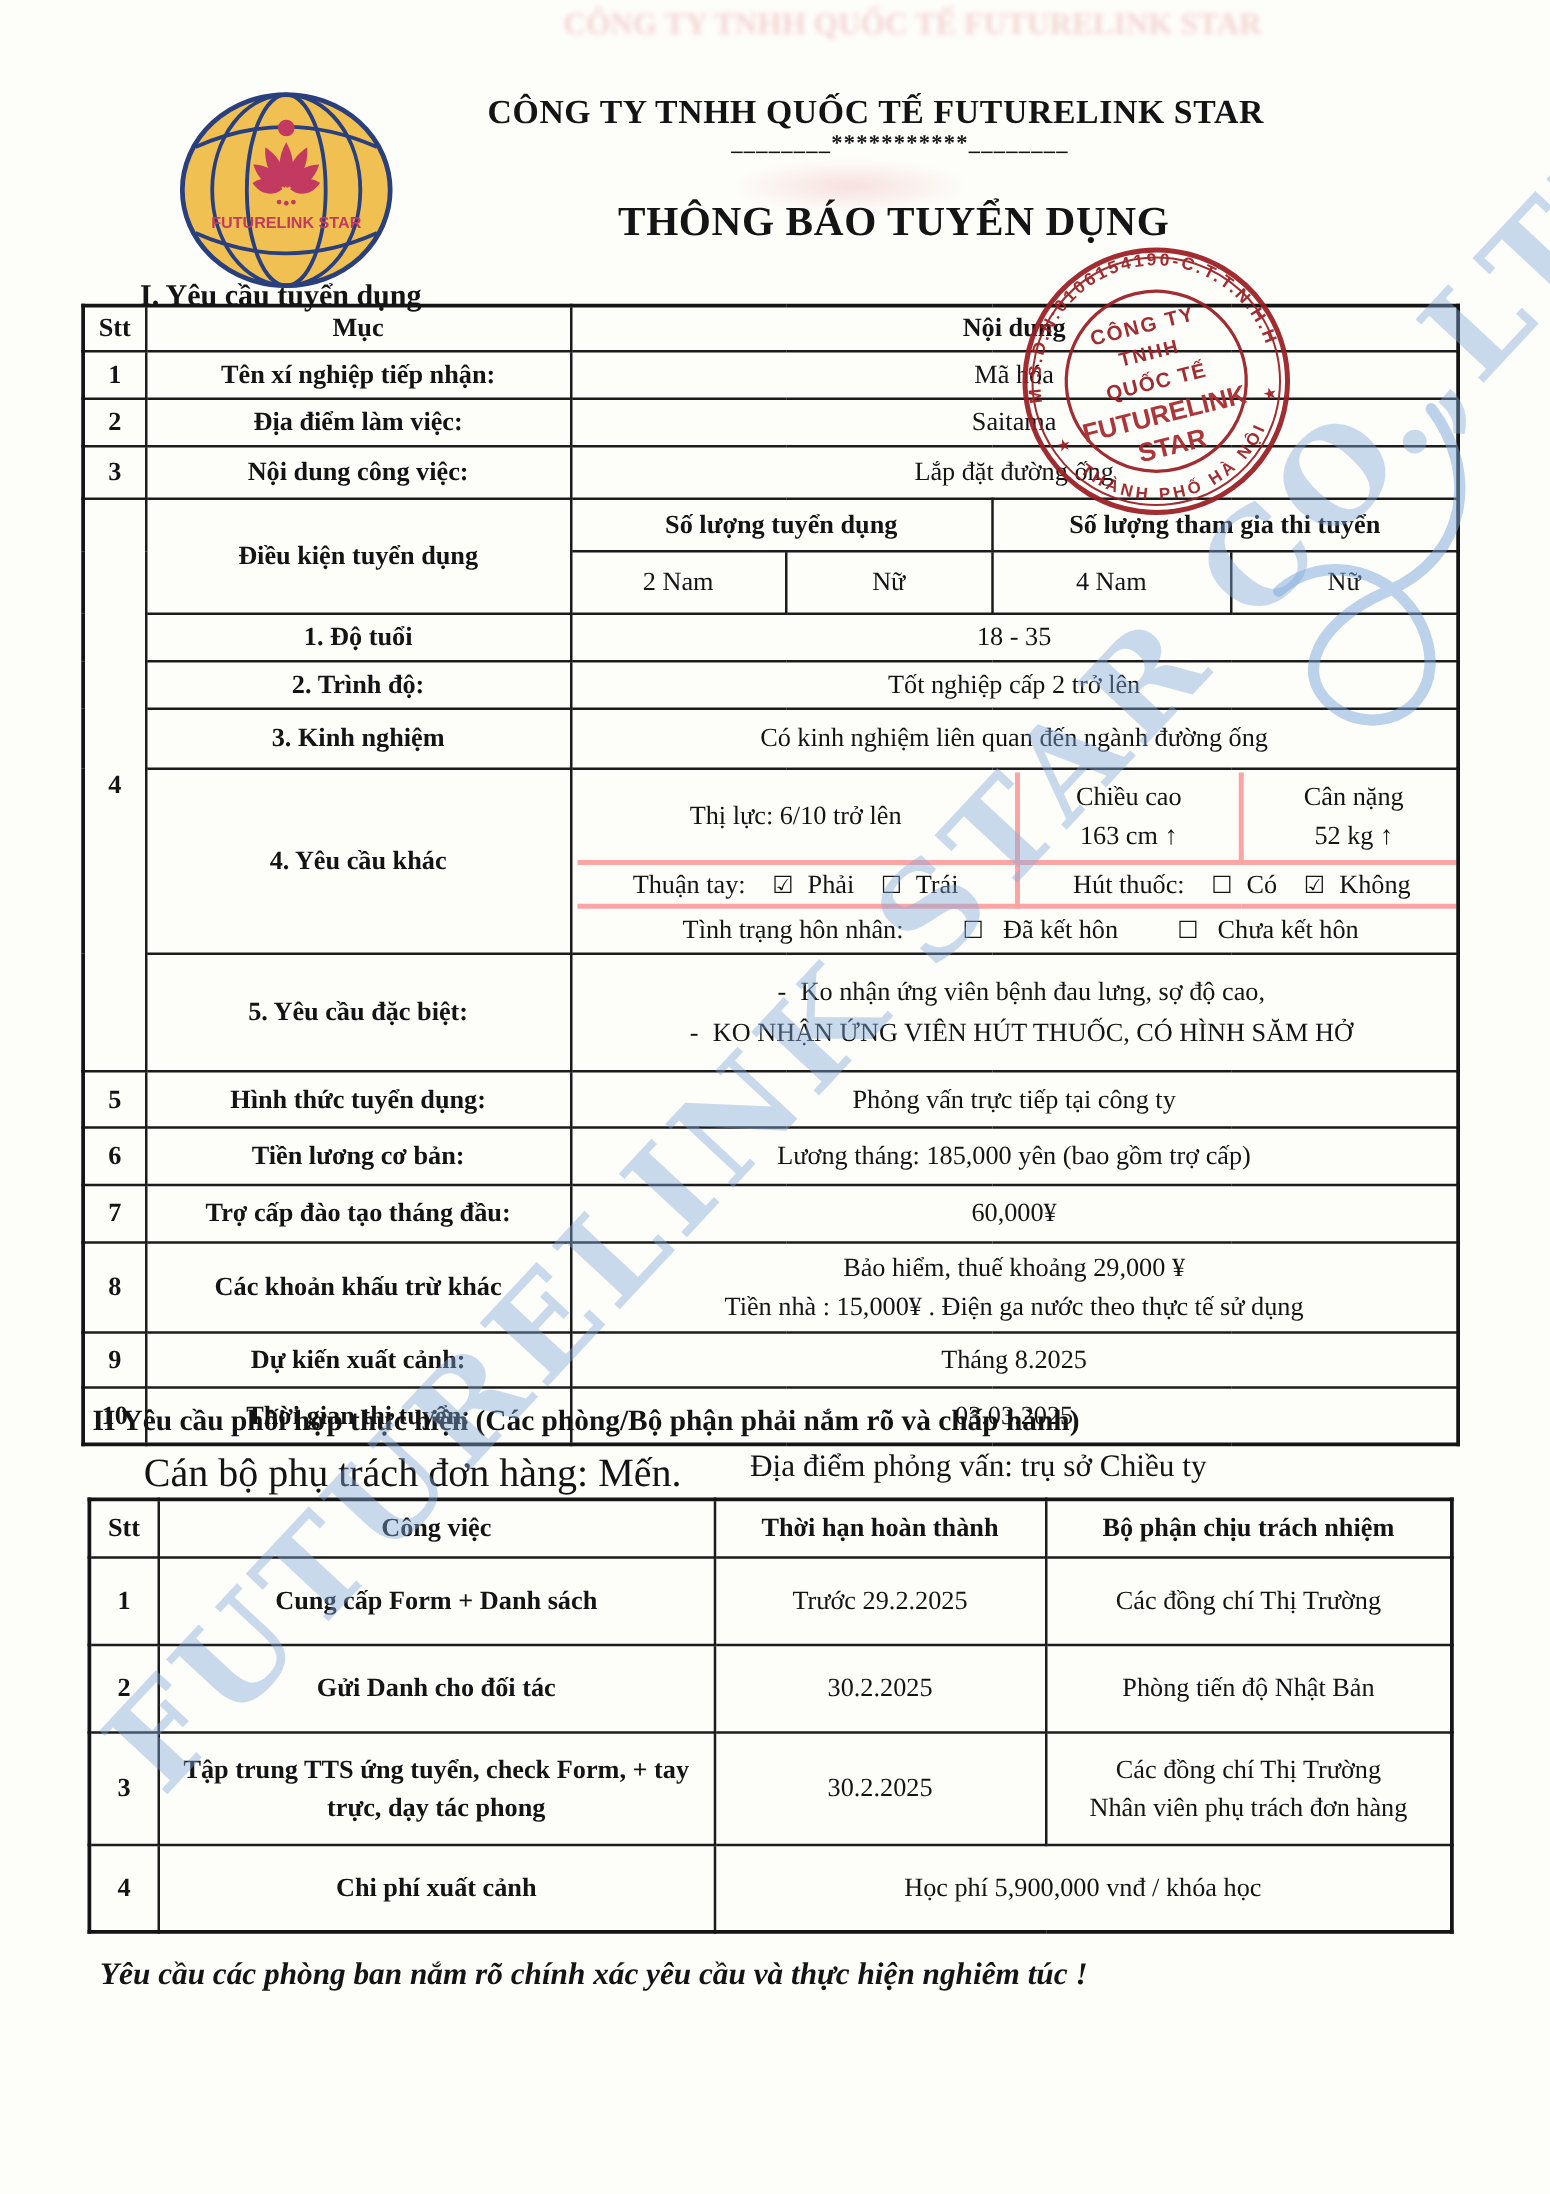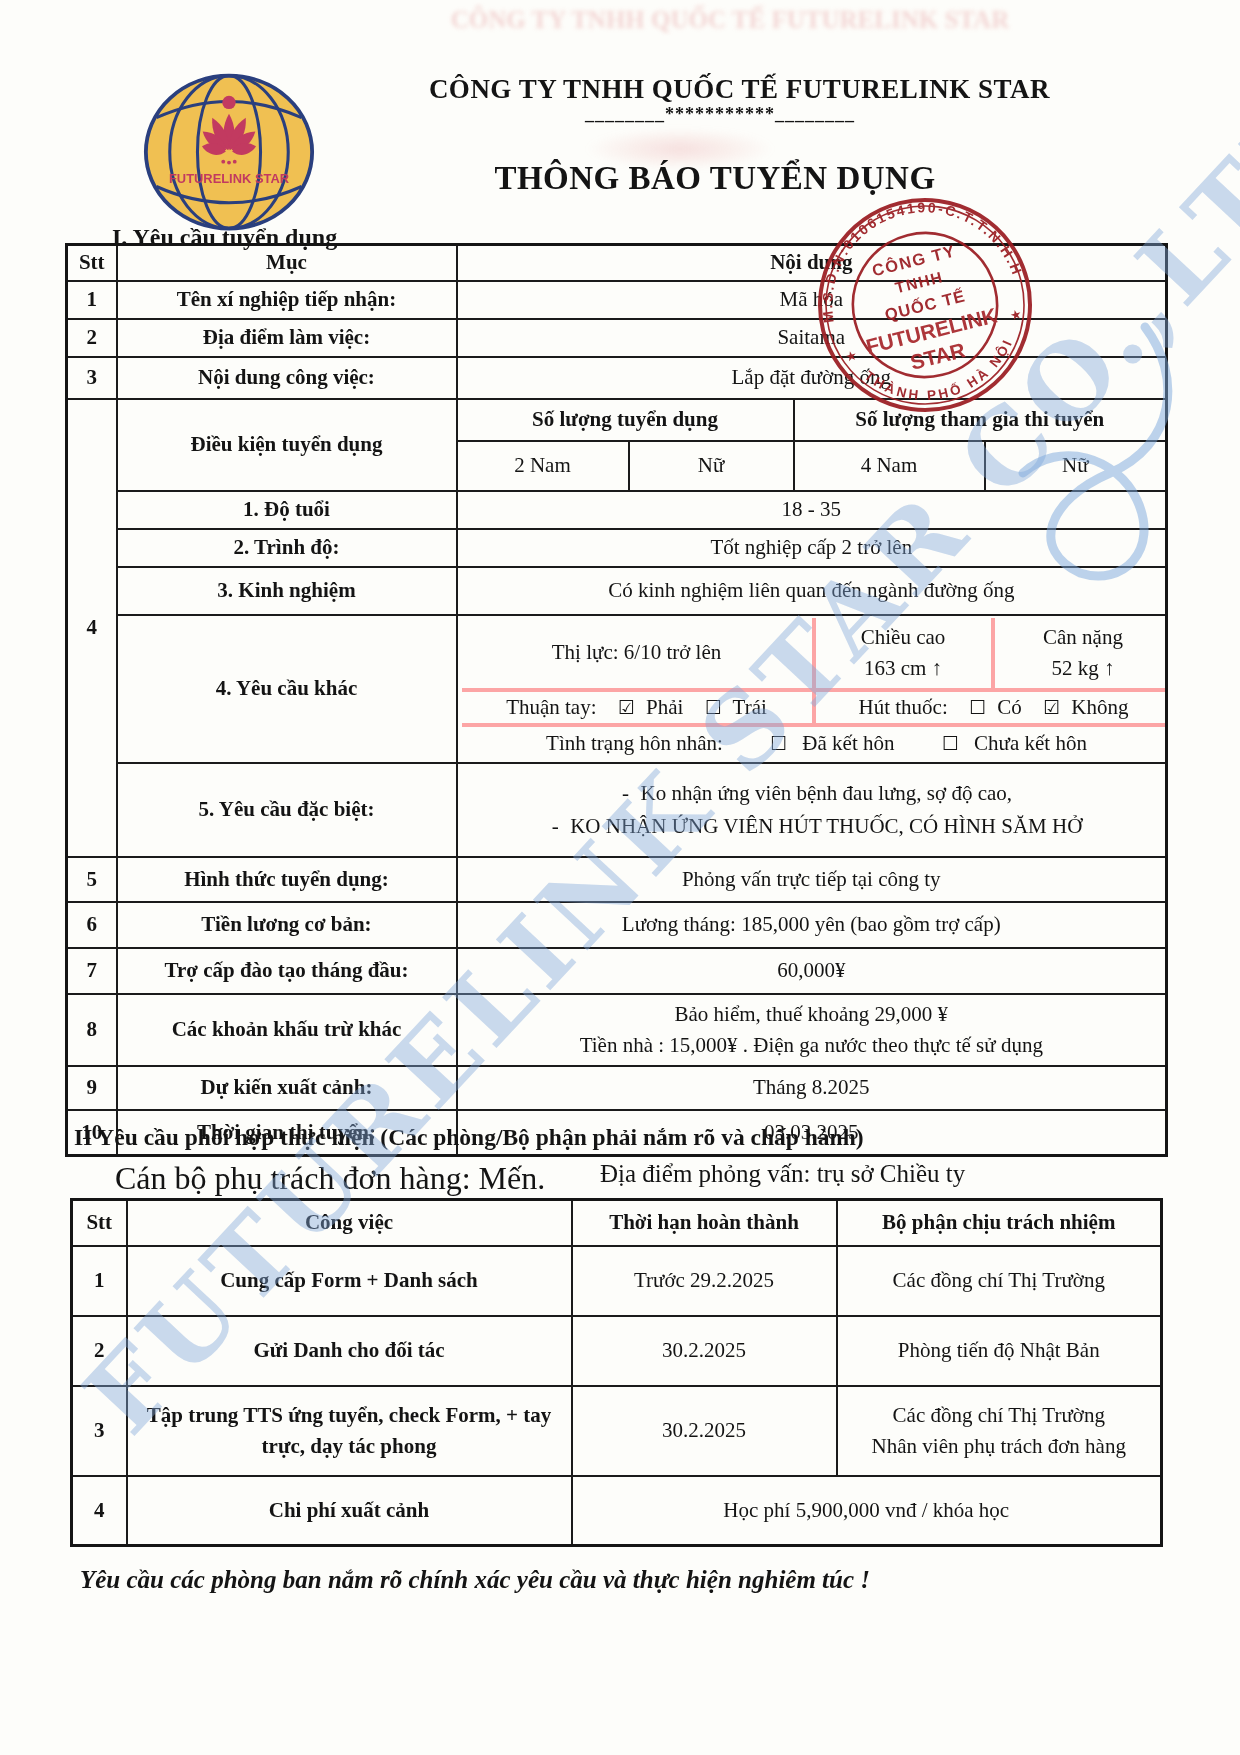--- a/index.html
+++ b/index.html
@@ -4,21 +4,21 @@
 <style>
   html,body{margin:0;padding:0;background:#e8e8e8;}
   .page{position:relative;width:1240px;height:1755px;margin:0 auto;background:#fdfdfa;
         font-family:"Liberation Serif","DejaVu Serif",serif;color:#141414;overflow:hidden;}
   
   .bleed{position:absolute;left:390px;top:6px;width:680px;text-align:center;font-weight:bold;
          font-size:25px;color:rgba(224,130,130,.32);filter:blur(2px);z-index:1;}
   .blob{position:absolute;left:585px;top:128px;width:190px;height:42px;z-index:1;
         background:radial-gradient(ellipse at center,rgba(230,150,150,.28),rgba(230,150,150,0) 70%);filter:blur(3px);}
   .logo{position:absolute;left:138px;top:68px;width:182px;height:172px;z-index:2;}
-  .company{position:absolute;left:390px;top:74px;width:660px;text-align:right;
+  .company{position:absolute;left:390px;top:74px;width:660px;text-align:left;
            font-weight:bold;font-size:27px;letter-spacing:.5px;z-index:2;}
   .divider{position:absolute;left:390px;top:104px;width:660px;text-align:center;
            font-weight:bold;font-size:18px;letter-spacing:1px;z-index:2;}
   .doc-title{position:absolute;left:390px;top:160px;width:650px;text-align:center;
              font-weight:bold;font-size:33px;letter-spacing:.5px;z-index:2;}
   
   .stamp{position:absolute;left:808px;top:188px;width:234px;height:234px;z-index:6;opacity:.93;}
   .scribble{position:absolute;left:985px;top:315px;width:210px;height:280px;z-index:5;}
   .watermark{position:absolute;left:105px;top:1355px;z-index:4;pointer-events:none;
              transform:rotate(-47deg);transform-origin:0 50%;white-space:nowrap;

